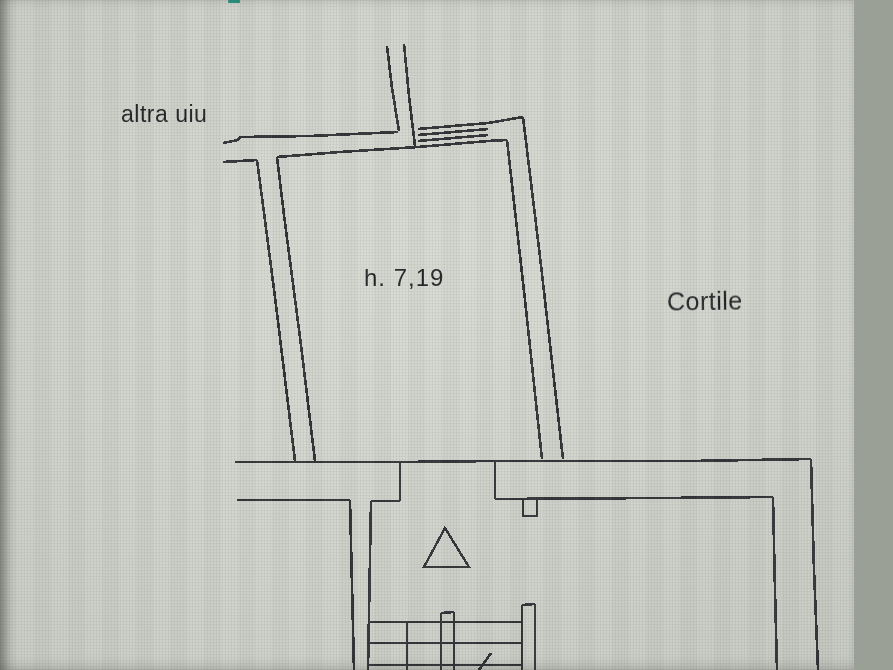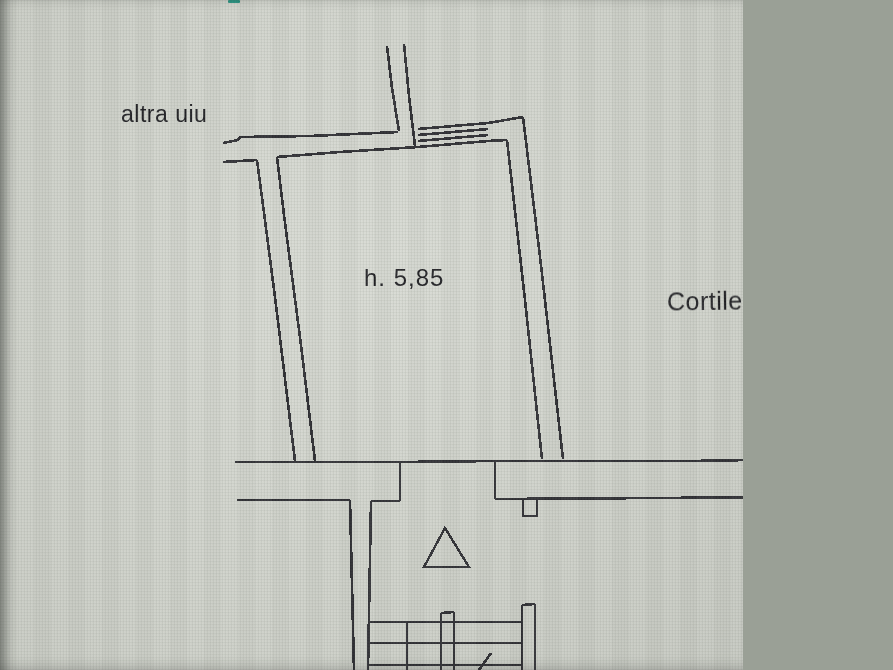--- a/index.html
+++ b/index.html
@@ -1,17 +1,17 @@
 <!DOCTYPE html>
 <html><head>
 <meta charset="utf-8">
 <style>
   html,body{margin:0;padding:0;background:#9aa096;}
   .stage{
-    position:relative;width:743px;height:670px;overflow:hidden;
+    position:relative;width:854px;height:670px;overflow:hidden;
     background:
       radial-gradient(120% 90% at 55% 40%, rgba(255,255,255,0.10), rgba(0,0,0,0.06) 95%),
       linear-gradient(100deg, #cfd2ca 0%, #d4d7cf 35%, #d2d5cd 60%, #ced1c9 100%);
     font-family:"Liberation Sans", sans-serif;
   }
   
   .edge-shade{
     position:absolute;inset:0;pointer-events:none;z-index:5;
     box-shadow:inset 14px 0 10px -8px rgba(40,44,40,0.45),
                inset 0 -10px 12px -8px rgba(40,44,40,0.25),
@@ -93,18 +93,18 @@
       <path d="M522,605 L535,604"></path>
       <path d="M522,605 L522,670"></path>
       <path d="M535,604 L535,670"></path>
       <path d="M491,653 L479,670"></path>
 
       <path d="M445,528 L469,567 L424,567 Z" stroke-width="2.4"></path>
     </svg>
   </div>
 
   <div class="plan-label label-altra">altra uiu</div>
-  <div class="plan-label label-height">h. 5,85</div>
+  <div class="plan-label label-height">h. 7,19</div>
   <div class="plan-label label-cortile">Cortile</div>
 
   <div class="texture"></div>
   <div class="edge-shade"></div>
 </div>
 
 </body></html>

